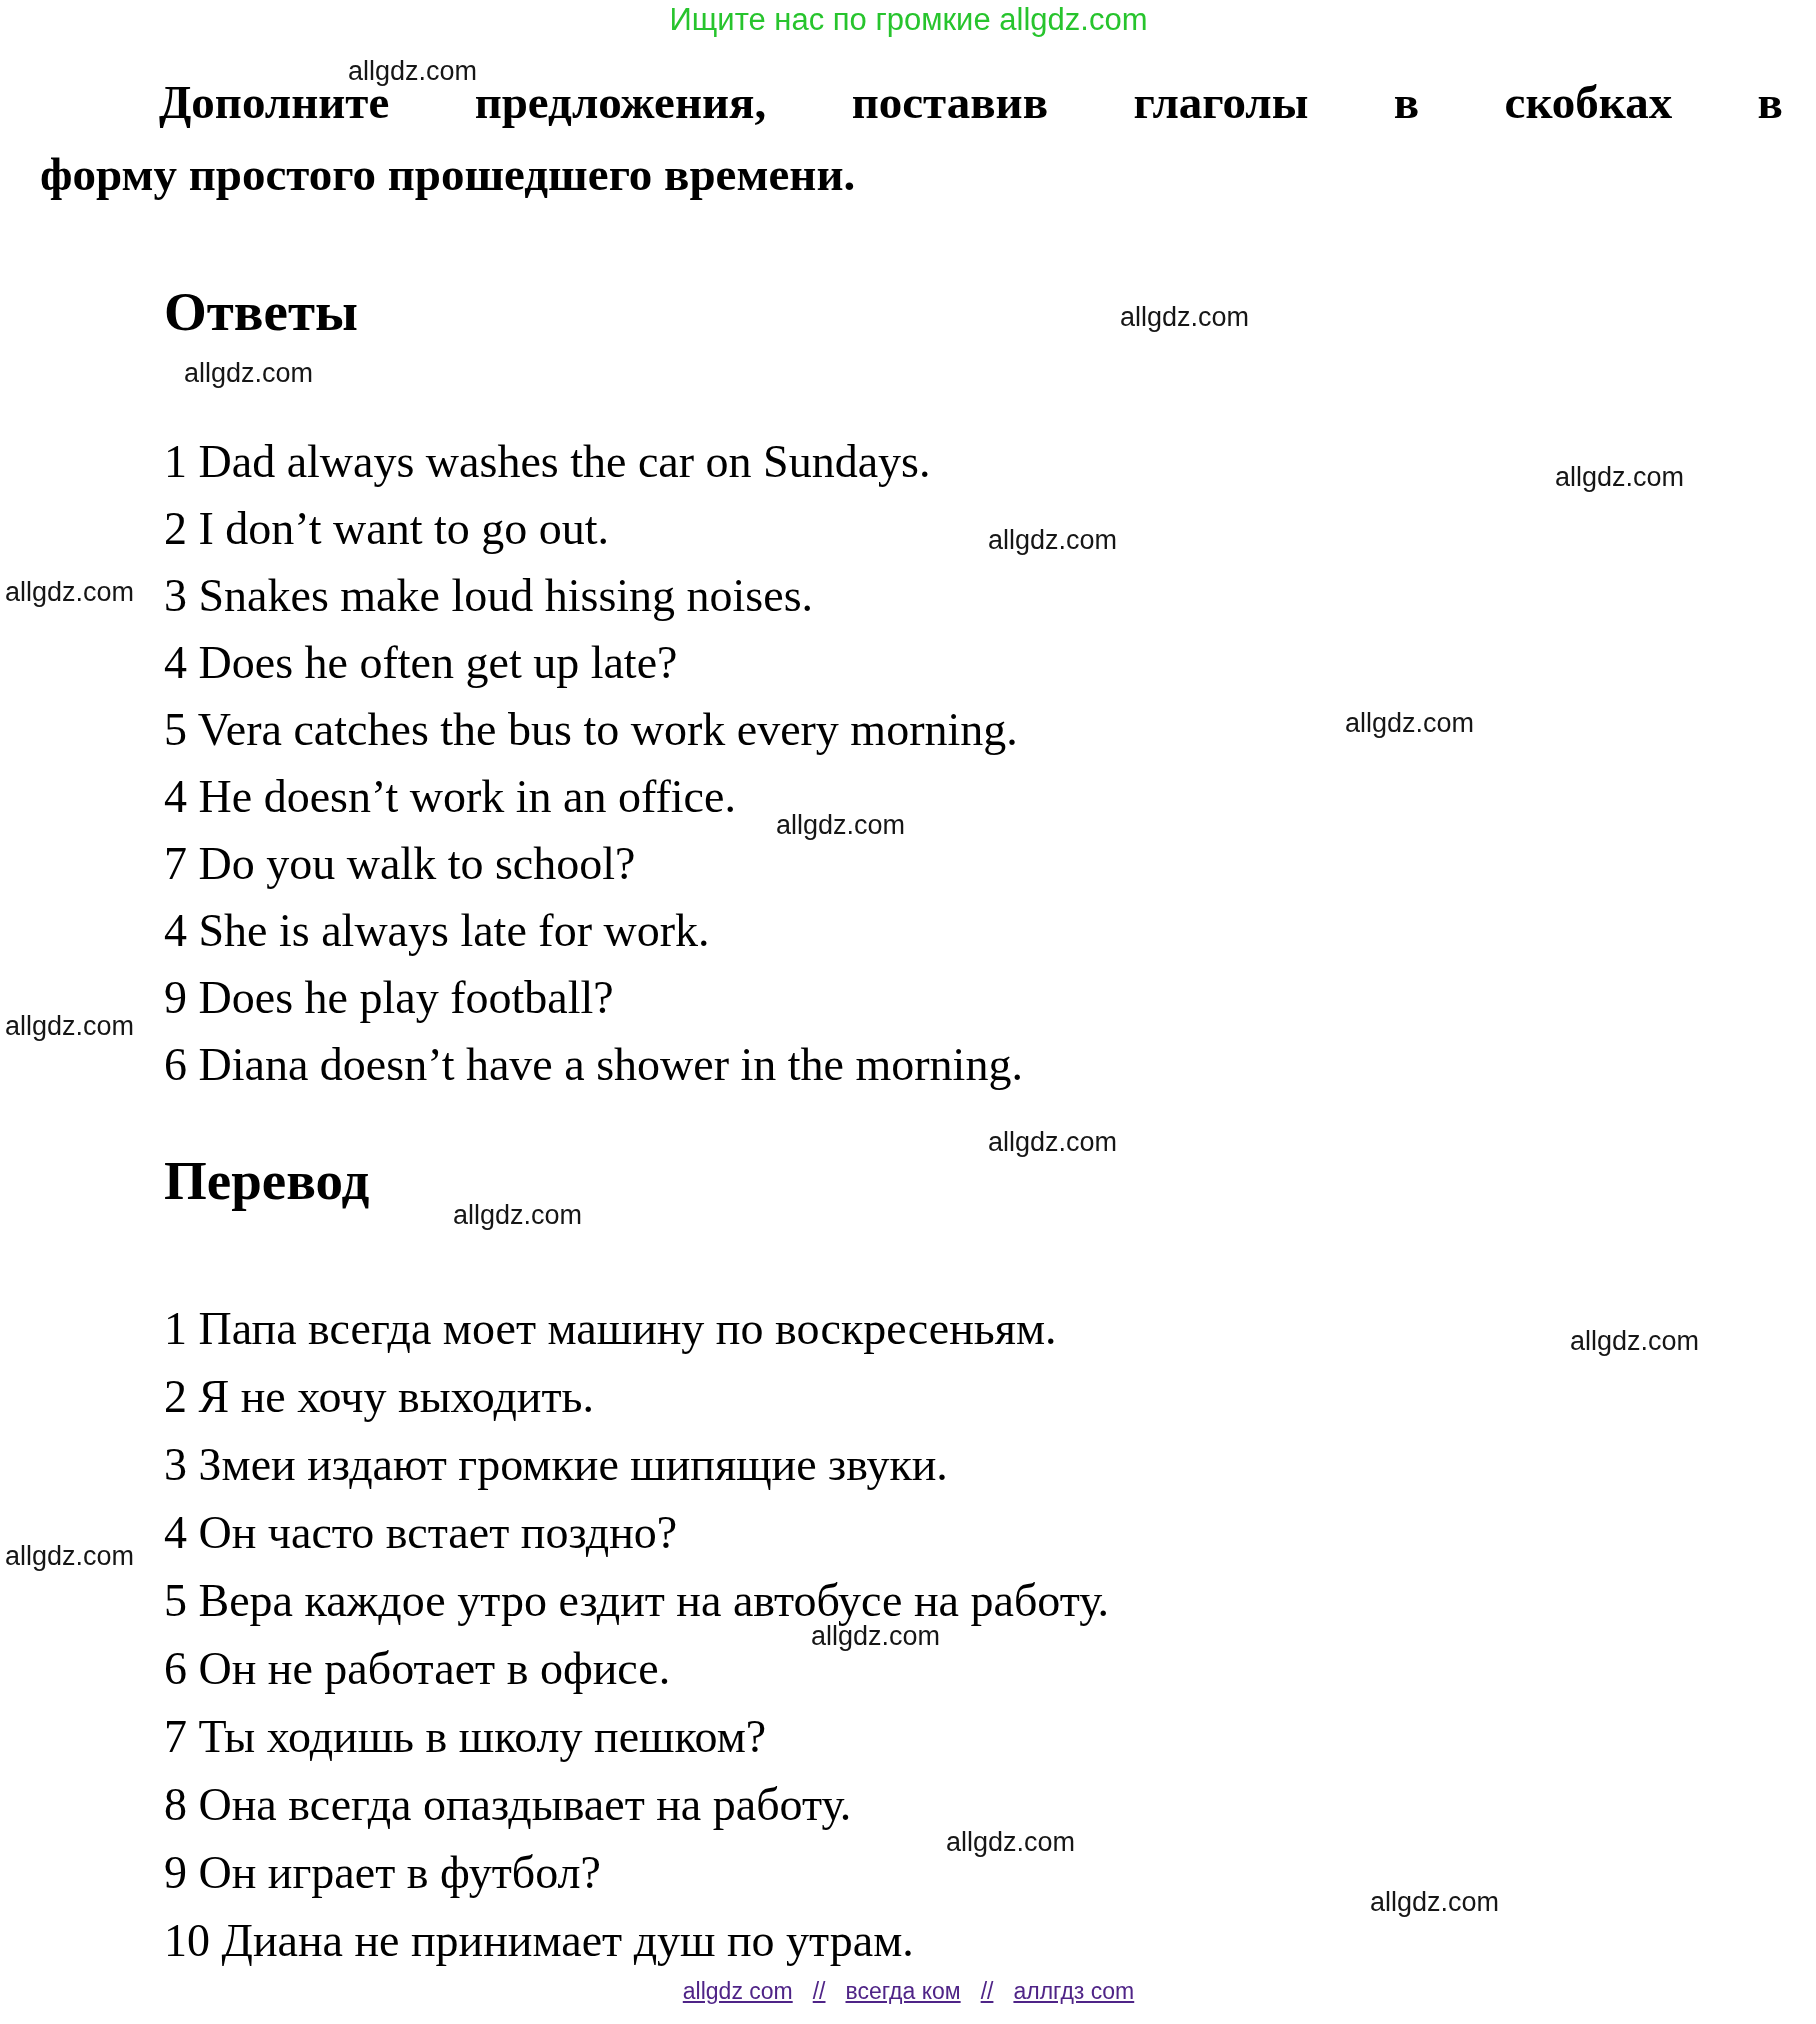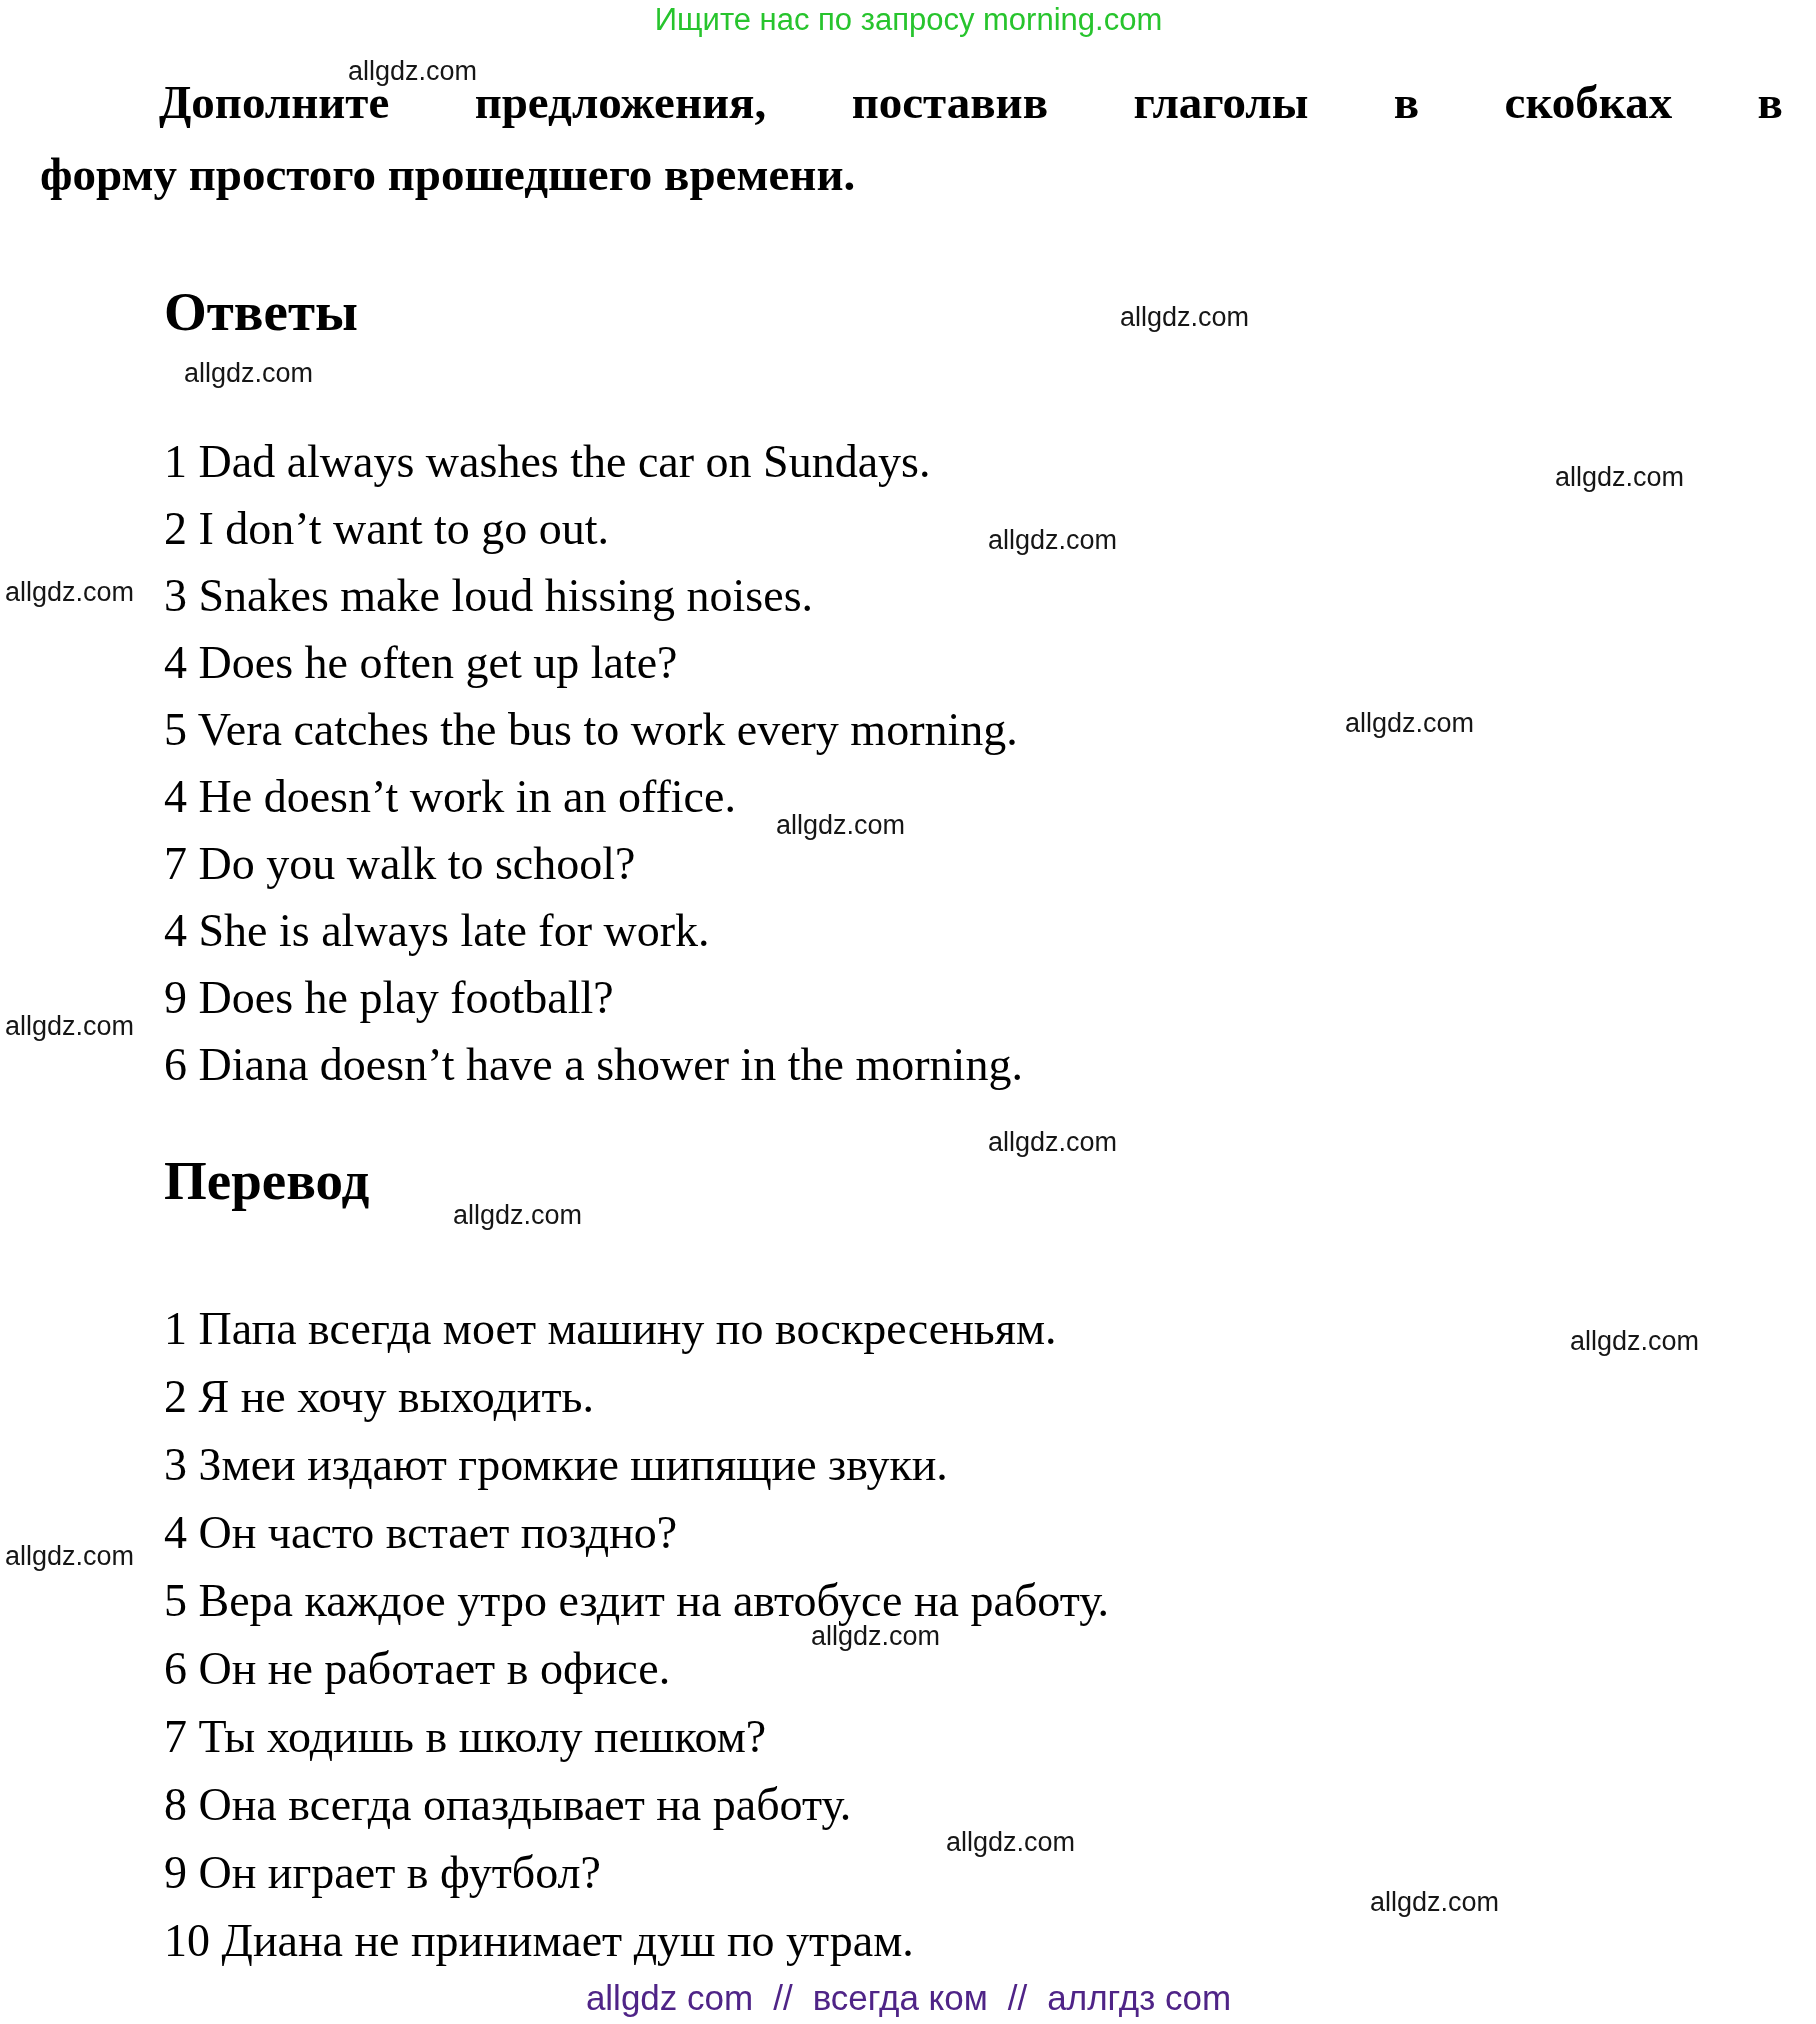--- a/index.html
+++ b/index.html
@@ -63,31 +63,32 @@
   .list-answers { top: 416px; line-height: 67px; }
   .list-translation { top: 1283px; line-height: 68px; }
   .footer {
     position: absolute;
     left: 0; top: 1978px;
     width: 100%;
     display: flex;
     justify-content: center;
     gap: 20px;
     font-family: "Liberation Sans", "DejaVu Sans", sans-serif;
-    font-size: 35px;
+    font-size: 23px;
     color: #4f2487;
+    text-decoration: underline;
   }
   .footer span { white-space: nowrap; }
 </style>
 </head>
 <body>
 
 <div class="page">
 
-  <div class="promo">Ищите нас по запросу morning.com</div>
+  <div class="promo">Ищите нас по громкие allgdz.com</div>
 
   <span class="watermark" style="left:348px;  top:56px;">allgdz.com</span>
   <span class="watermark" style="left:1120px; top:302px;">allgdz.com</span>
   <span class="watermark" style="left:184px;  top:358px;">allgdz.com</span>
   <span class="watermark" style="left:1555px; top:462px;">allgdz.com</span>
   <span class="watermark" style="left:988px;  top:525px;">allgdz.com</span>
   <span class="watermark" style="left:5px;    top:577px;">allgdz.com</span>
   <span class="watermark" style="left:1345px; top:708px;">allgdz.com</span>
   <span class="watermark" style="left:776px;  top:810px;">allgdz.com</span>
   <span class="watermark" style="left:5px;    top:1011px;">allgdz.com</span>

